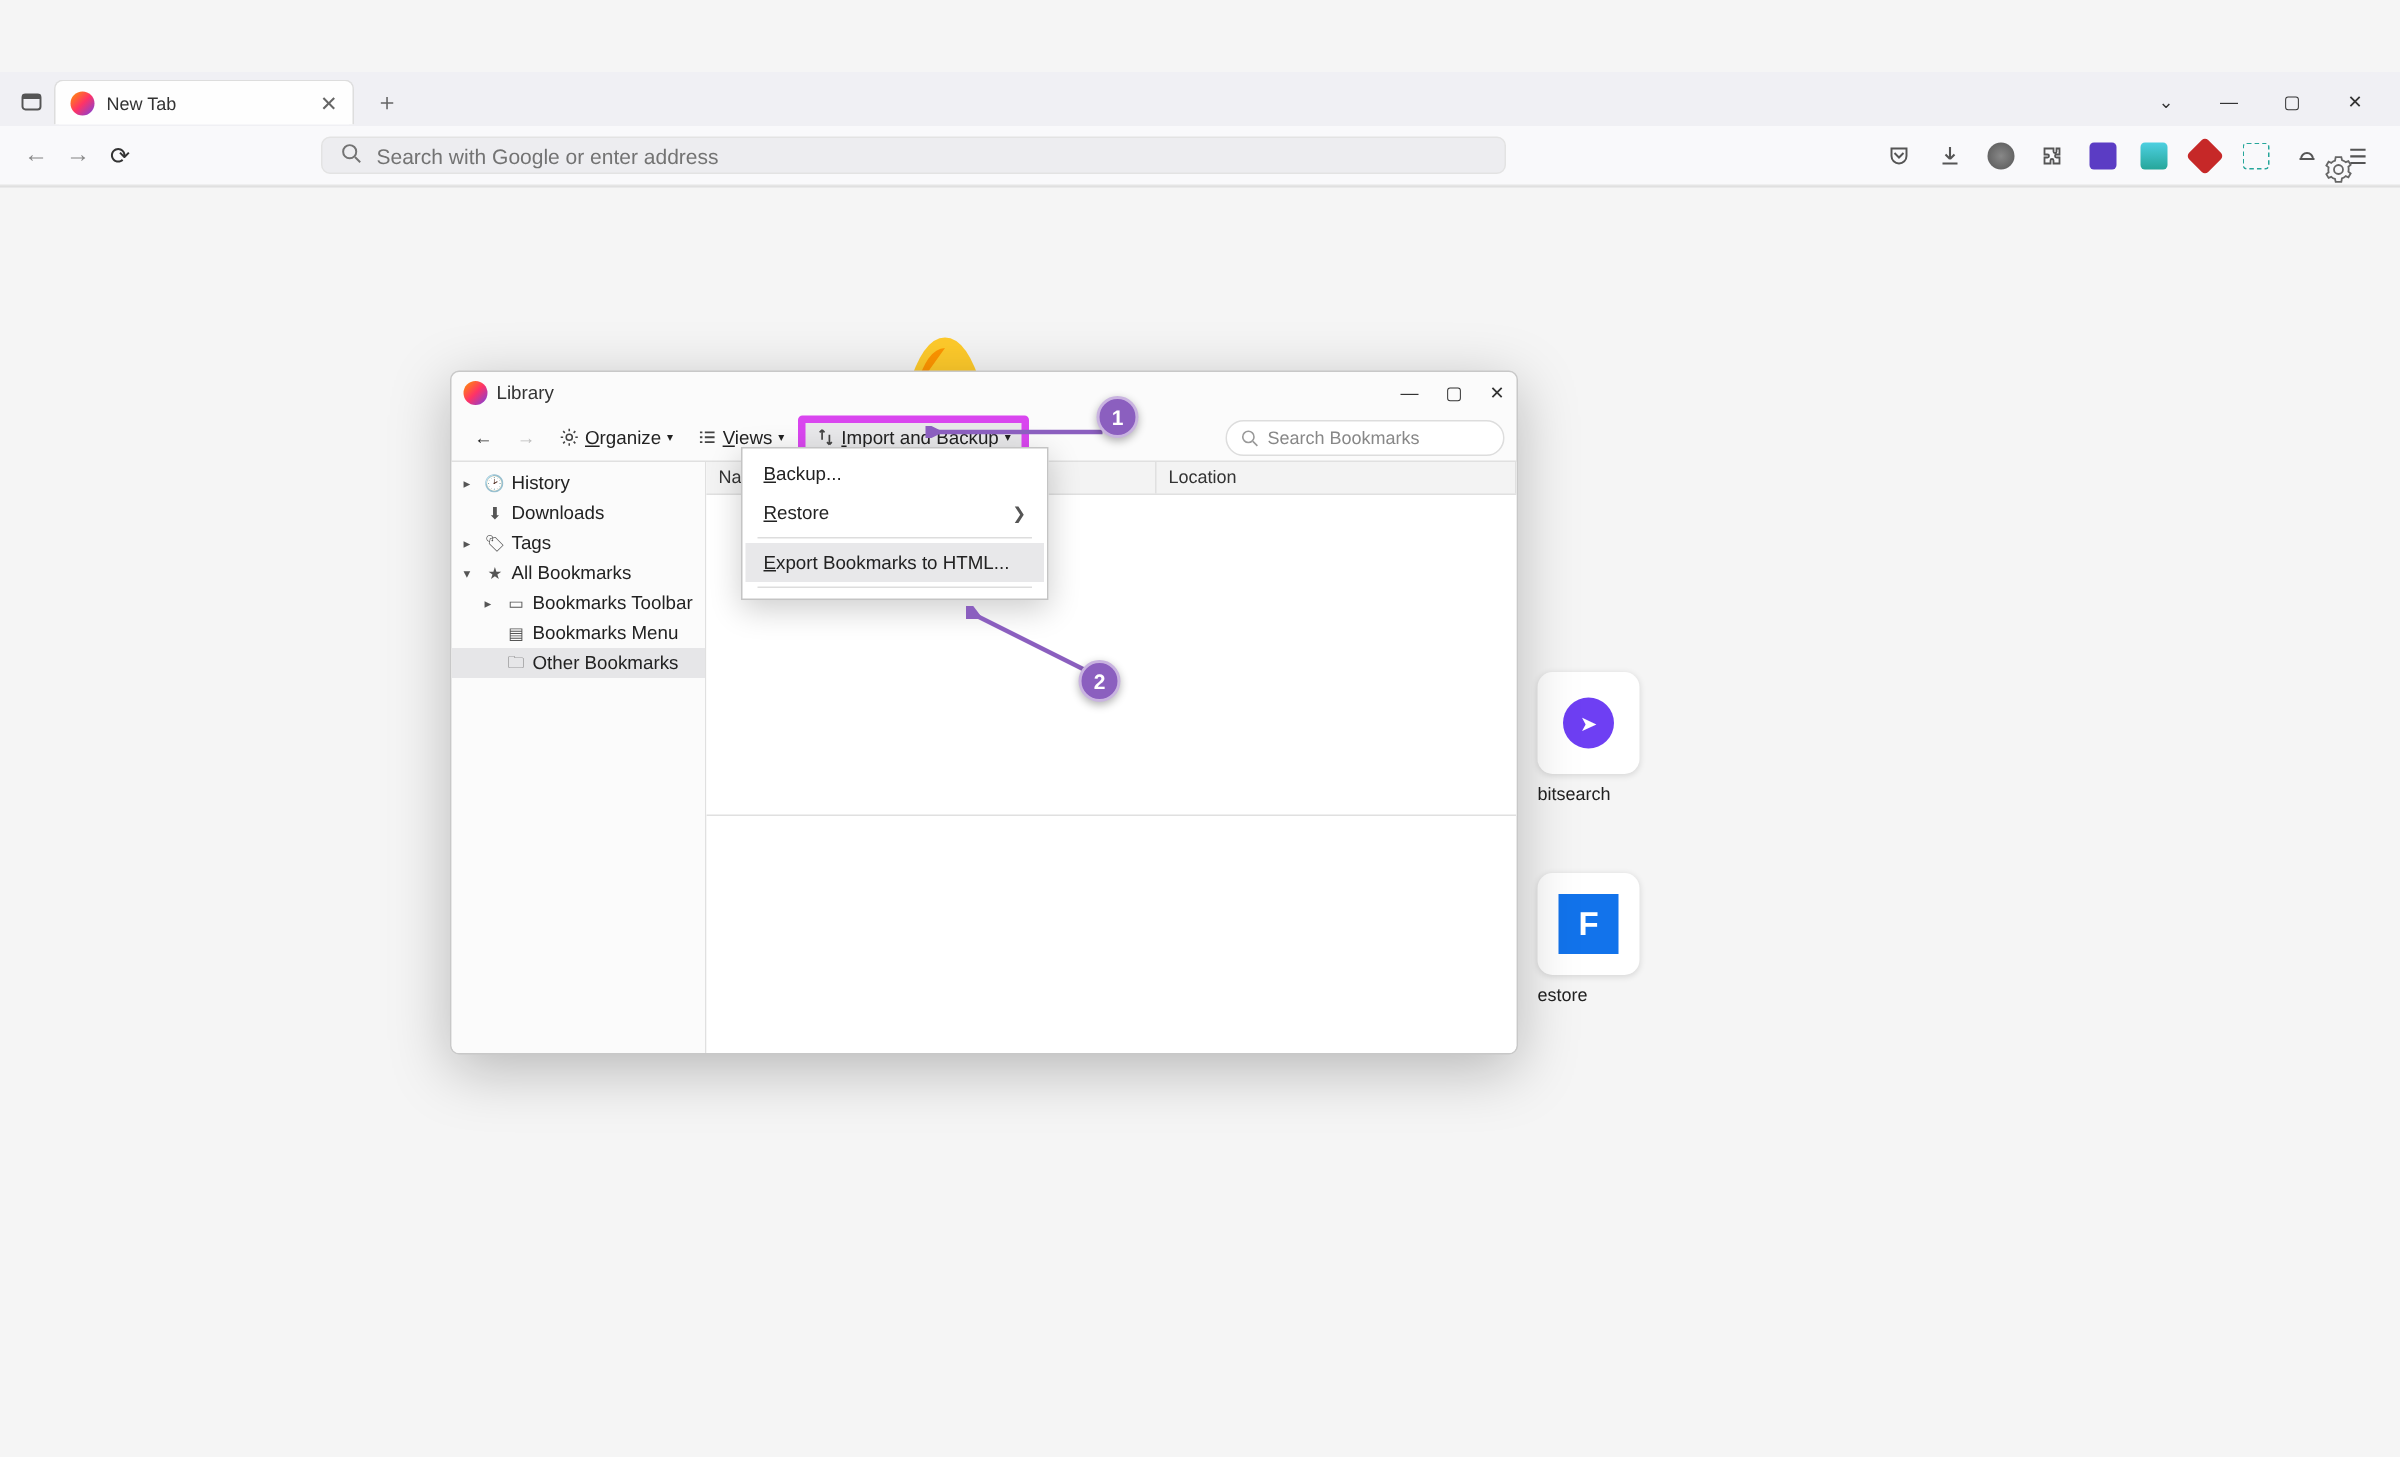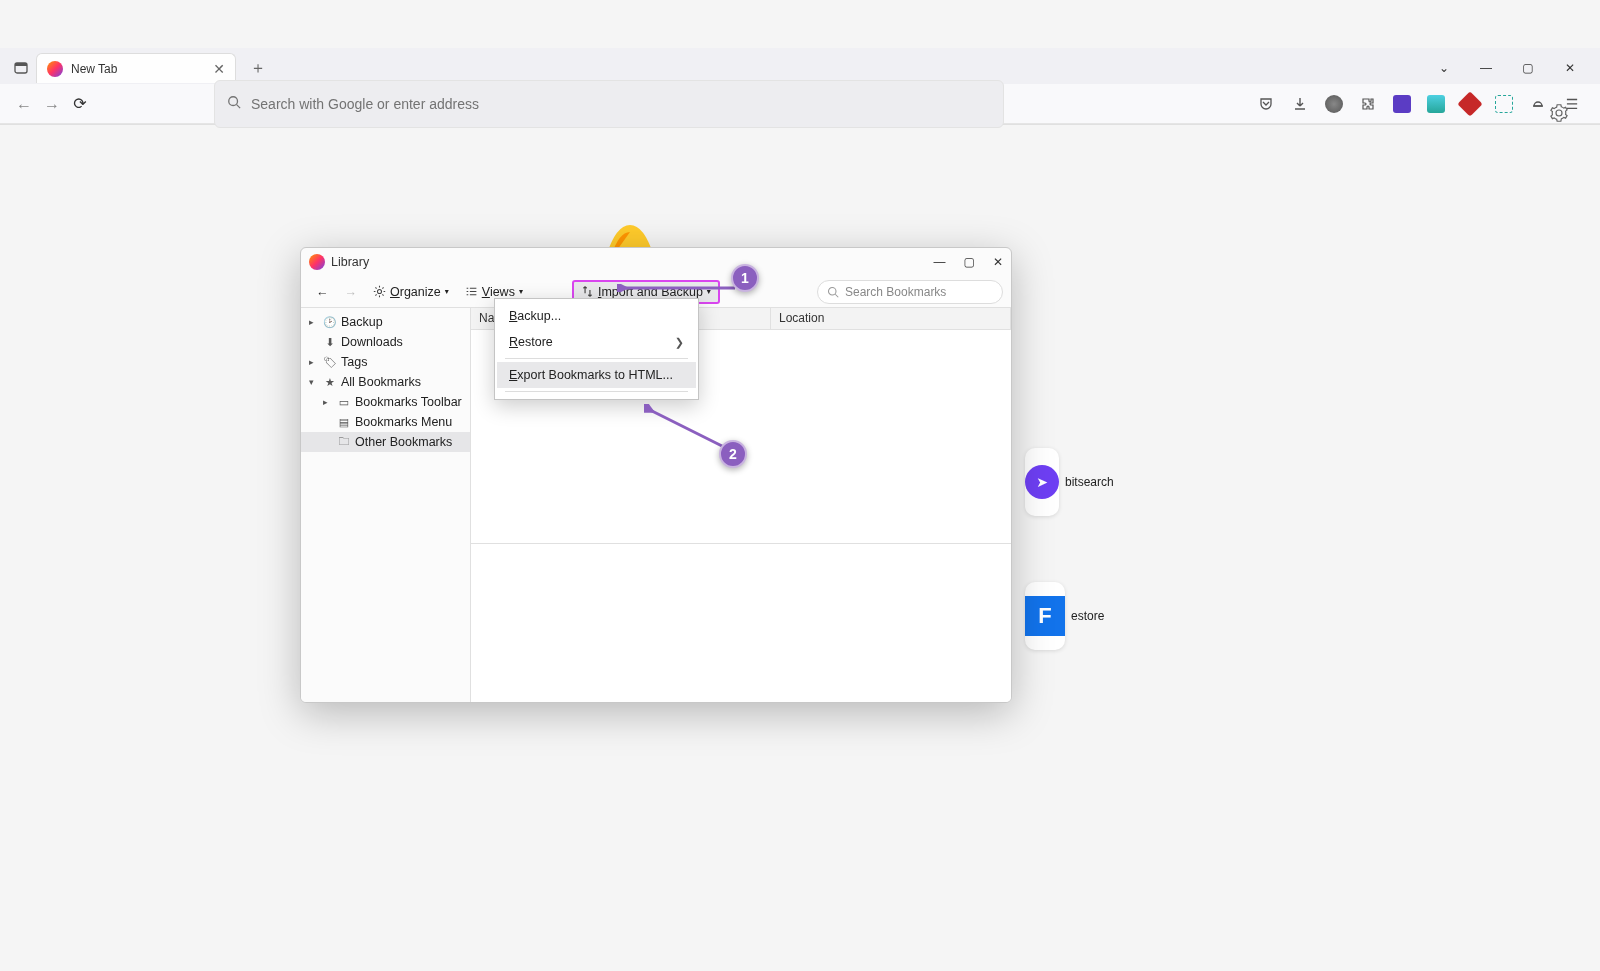--- a/index.html
+++ b/index.html
@@ -12,44 +12,44 @@
 .tab { display: flex; align-items: center; background: #fefefe; border: 1px solid #ddd; border-bottom: none; border-radius: 6px 6px 0 0; height: 30px; padding: 0 10px; width: 200px; font-size: 12px; color: #333; gap:8px;}
 .tab .favicon { width:16px; height:16px; background: linear-gradient(135deg,#ff9500,#ff3366,#7542e5); border-radius:50%; }
 .tab .close { margin-left:auto; color:#666; font-size:14px; cursor:default;}
 .new-tab { width:28px; display:flex; align-items:center; justify-content:center; color:#666; font-size:16px; margin-left:8px;}
 .window-controls { margin-left:auto; display:flex; gap:18px; padding-right:12px; color:#333; align-items:center; }
 .window-controls .wc { width:24px; text-align:center; font-size:12px;}
 
 .nav-bar { display:flex; align-items:center; height:40px; padding:0 10px; background:#f9f9fb; border-bottom:1px solid #e5e5e5; }
 .nav-btn { width:28px; height:28px; display:flex; align-items:center; justify-content:center; color:#888; border-radius:4px; }
 .nav-btn.active { color:#333; }
-.url-bar { flex: 0 0 790px; margin-left:120px; height:48px; background:#ededf0; border-radius:6px; display:flex; align-items:center; padding:0 12px; gap:10px; color:#737373; font-size:14px; border:1px solid #e3e3e3;}
+.url-bar { flex: 0 0 790px; margin-left:120px; height:25px; background:#ededf0; border-radius:6px; display:flex; align-items:center; padding:0 12px; gap:10px; color:#737373; font-size:14px; border:1px solid #e3e3e3;}
 .nav-right { margin-left:auto; display:flex; gap:10px; align-items:center; padding-right:6px; }
 .nav-right .ico { width:24px; height:24px; display:flex; align-items:center; justify-content:center; color:#555; font-size:14px; }
 .colored-ico { width:18px; height:18px; border-radius:3px; }
 
 
 .page-settings { position:absolute; top:104px; right:32px; color:#666; }
 
 
-.shortcut { position:absolute; width:68px; display:flex; flex-direction:row; align-items:center; gap:6px; }
+.shortcut { position:absolute; width:68px; display:flex; flex-direction:column; align-items:flex-start; gap:6px; }
 .shortcut .tile { width:68px; height:68px; background:#fff; border-radius:10px; box-shadow: 0 1px 4px rgba(0,0,0,0.12); display:flex; align-items:center; justify-content:center; }
 .shortcut .lbl { font-size:12px; color:#222; }
 .bitsearch-ico { width:34px; height:34px; background:#6e3ff3; border-radius:50%; position:relative;}
 .bitsearch-ico::after{content:"➤"; color:#fff; position:absolute; top:50%; left:50%; transform:translate(-50%,-50%); font-size:14px;}
 .freepik-ico { width:40px; height:40px; background:#1273eb; display:flex; align-items:center; justify-content:center; color:#fff; font-weight:bold; font-size:22px;}
 
 
 .library-window { position:absolute; left:300px; top:247px; width:712px; height:456px; background:#fbfbfb; border:1px solid #c8c8c8; border-radius:6px; box-shadow:0 10px 40px rgba(0,0,0,0.25); display:flex; flex-direction:column; overflow:hidden; }
 .lib-titlebar { height:28px; display:flex; align-items:center; padding:0 8px; font-size:12.5px; color:#333; }
 .lib-titlebar .fx-ico { width:16px; height:16px; background: linear-gradient(135deg,#ff9500,#ff3366,#7542e5); border-radius:50%; margin-right:6px;}
 .lib-titlebar .win-ctrls { margin-left:auto; display:flex; gap:18px; color:#333; font-size:12px;}
 .lib-toolbar { height:32px; display:flex; align-items:center; padding:0 8px; gap:2px; font-size:12.5px; color:#222; border-bottom:1px solid #e0e0e0; }
 .lib-tool { display:flex; align-items:center; gap:4px; padding:3px 7px; border-radius:3px; }
-.lib-tool.active { background:#e8e8ea; border:2px solid #d946ef;margin-left:40px; }
+.lib-tool.active { background:#e8e8ea; border:5px solid #d946ef; }
 .lib-tool .under { text-decoration: underline; text-decoration-style: solid; }
 .lib-search { margin-left:auto; width:186px; height:24px; background:#fff; border:1px solid #ddd; border-radius:12px; display:flex; align-items:center; padding:0 9px; gap:6px; color:#888; font-size:12px;}
 .lib-body { flex:1; display:flex; }
 .lib-tree { width:170px; border-right:1px solid #e0e0e0; background:#fbfbfb; padding:4px 0; font-size:12.5px; color:#222;}
 .tree-row { display:flex; align-items:center; height:20px; padding-left:8px; gap:4px; }
 .tree-row.sel { background:#e6e6e8; }
 .tree-exp { width:10px; font-size:9px; color:#555; }
 .tree-ico { width:14px; display:flex; justify-content:center; color:#555; font-size:11px;}
 .lib-main { flex:1; display:flex; flex-direction:column; background:#fff; }
 .lib-cols { height:22px; background:#f3f3f3; border-bottom:1px solid #e0e0e0; display:flex; font-size:12px; color:#333;}
@@ -217,21 +217,21 @@
           <line x1="11" y1="11" x2="15" y2="15" stroke="#999" stroke-width="1.4"></line>
         </svg>
       <span>Search Bookmarks</span>
     </span>
   </div>
   <div class="lib-body">
     <div class="lib-tree">
       <div class="tree-row">
           <span class="tree-exp">▸</span>
           <span class="tree-ico">🕑</span>
-          <span>Backup</span>
+          <span>History</span>
         </div>
       <div class="tree-row">
           <span class="tree-exp"></span>
           <span class="tree-ico">⬇</span>
           <span>Downloads</span>
         </div>
       <div class="tree-row">
           <span class="tree-exp">▸</span>
           <span class="tree-ico">🏷</span>
           <span>Tags</span>

